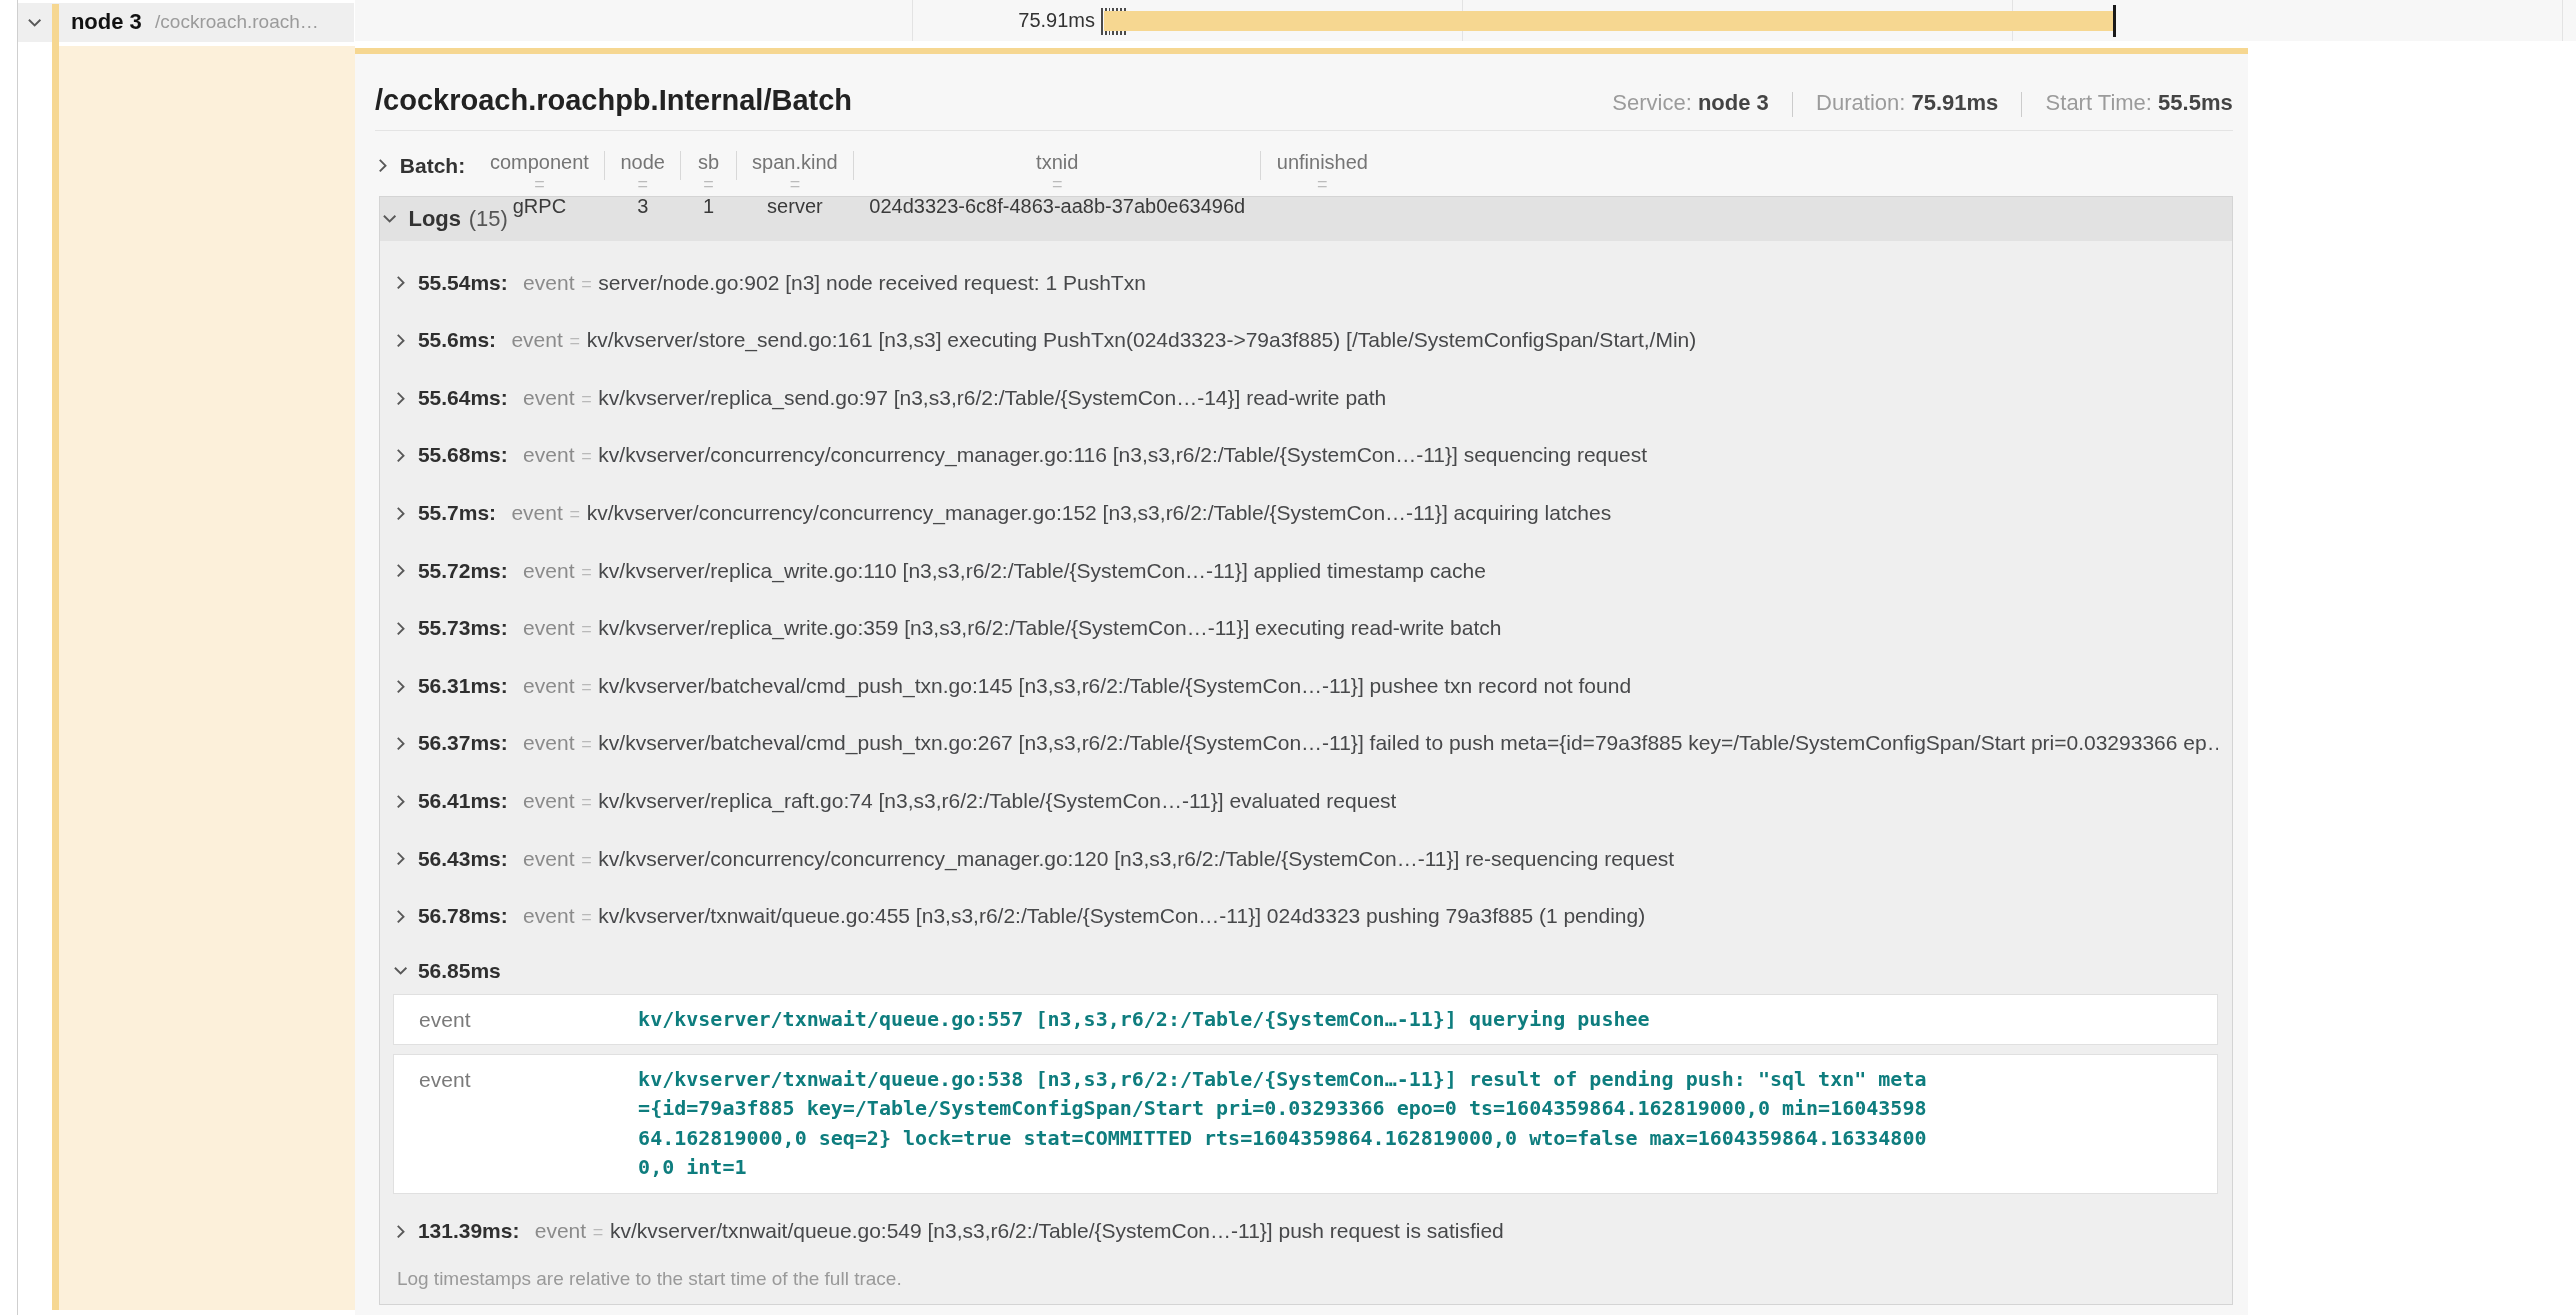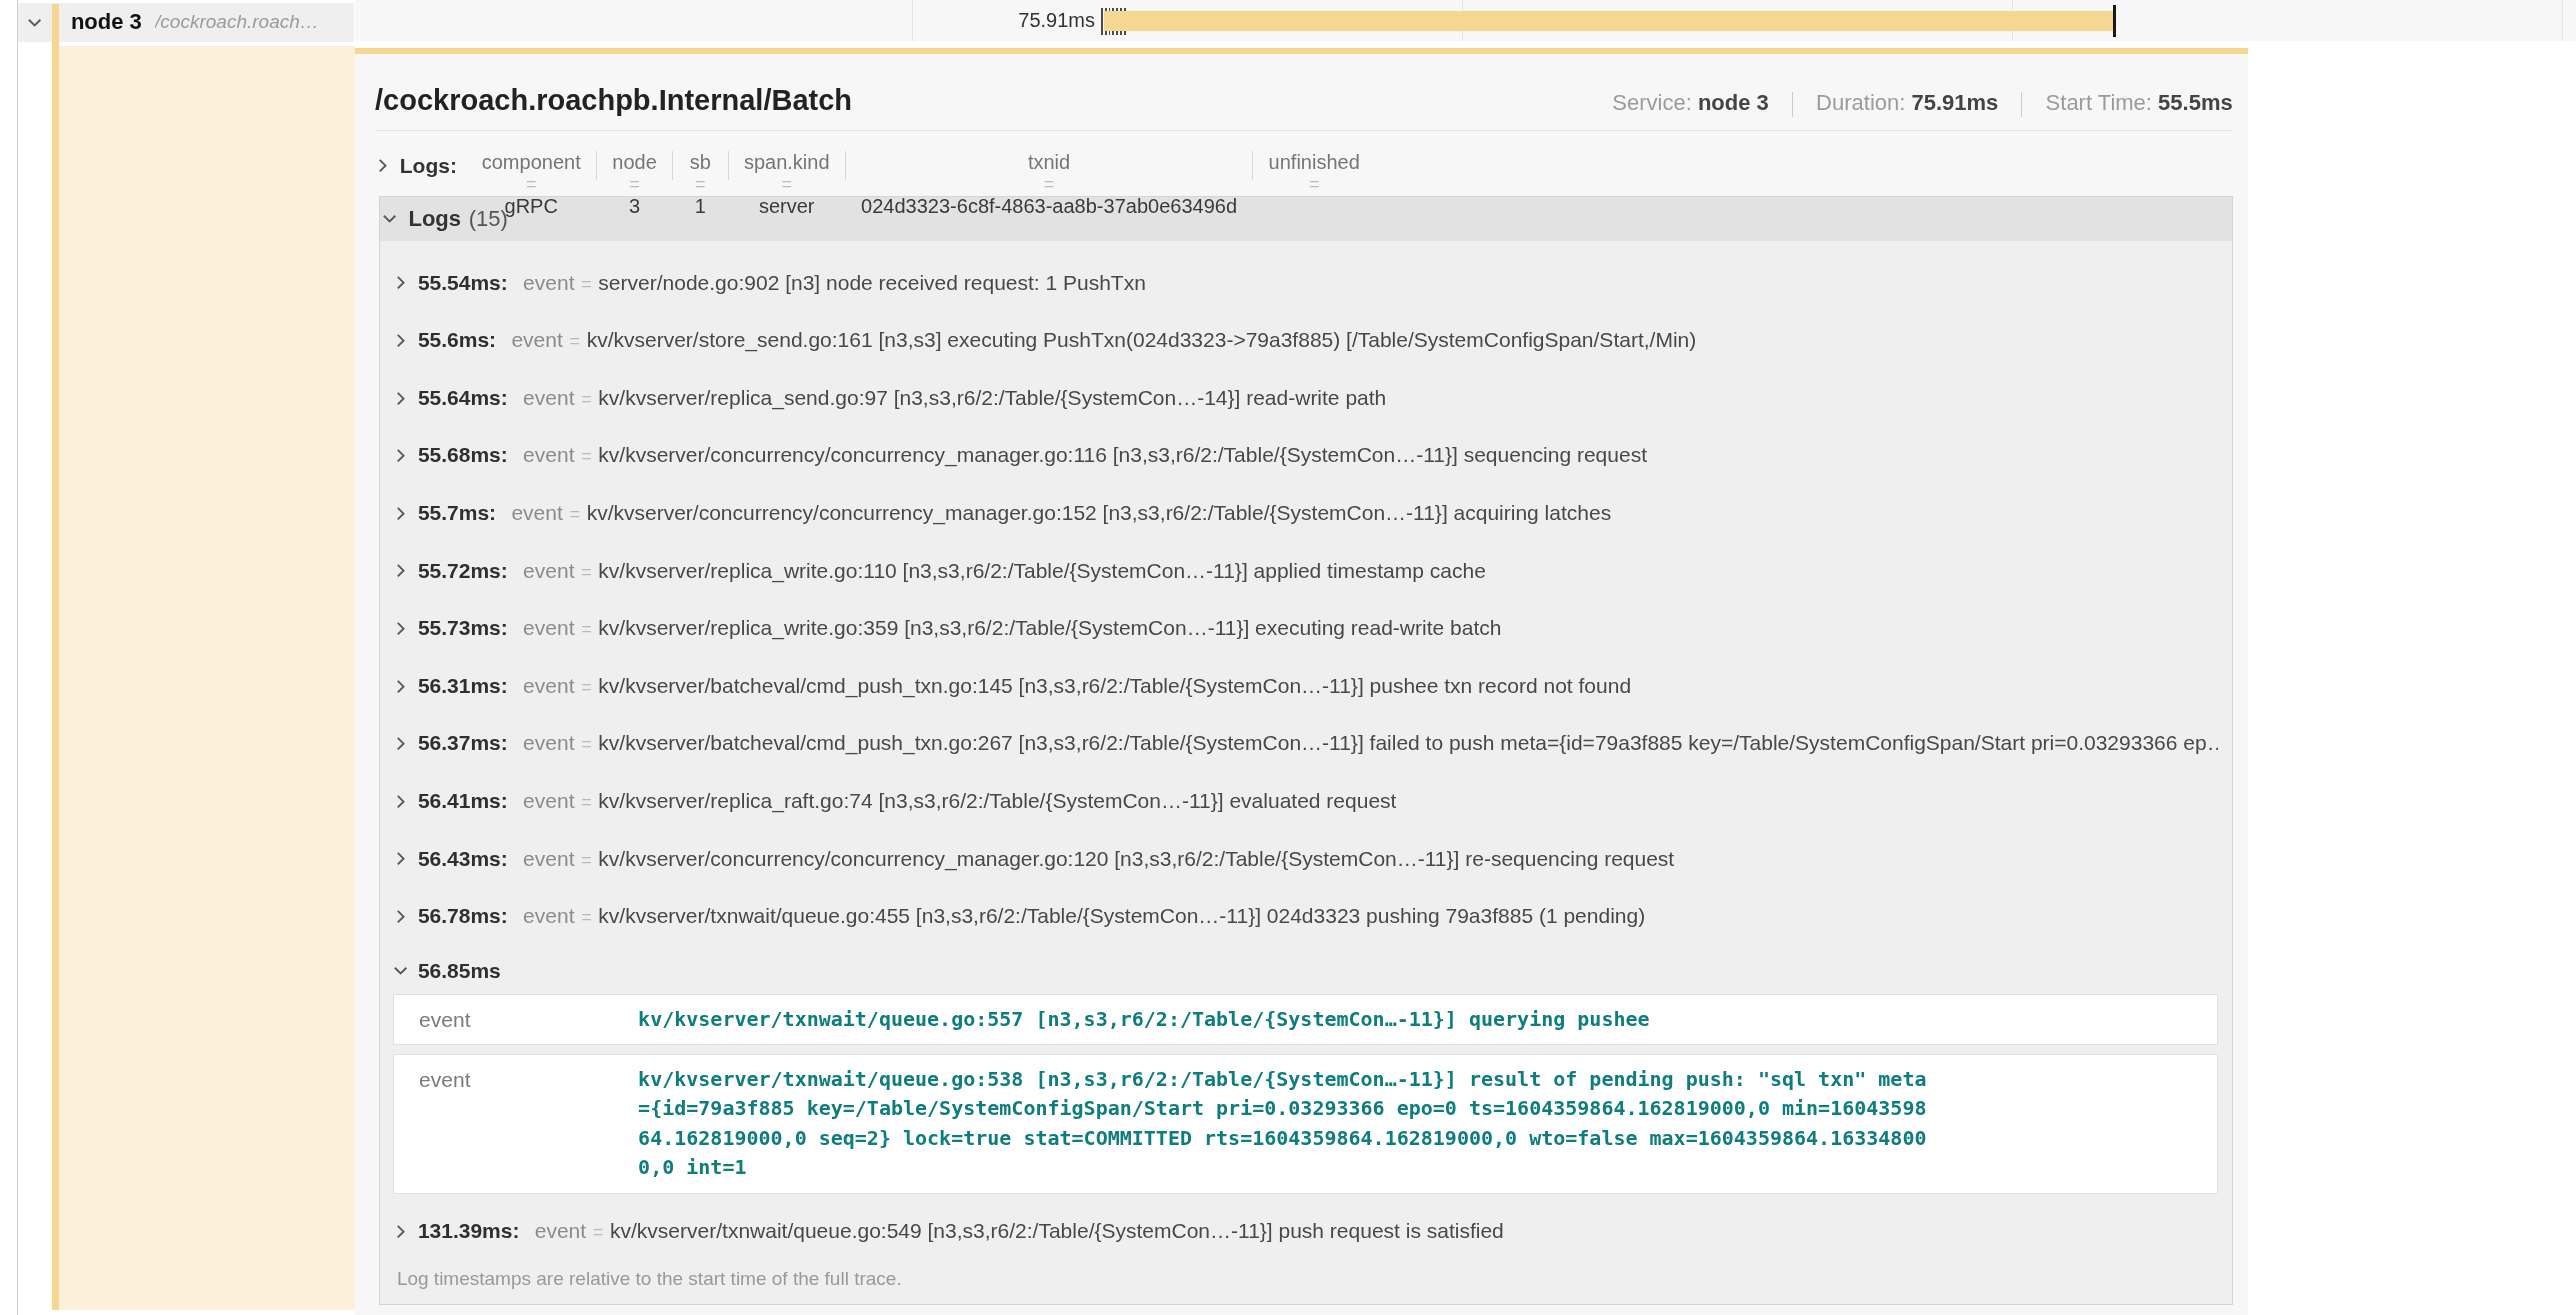--- a/index.html
+++ b/index.html
@@ -9,21 +9,21 @@
   
   .vline-left { position:absolute; left:17px; top:0; width:1px; height:1316px; background:#cfcfcf; }
   .gold-strip { position:absolute; left:52px; top:3.8px; width:6.7px; height:1306px; background:#f6d791; z-index:3; }
   .cream-col  { position:absolute; left:59px; top:46px; width:296px; height:1264px; background:#fcf0da; }
 
   
   .row-tab { position:absolute; left:18px; top:2.9px; width:336px; height:39px; background:#efefef;
              display:flex; align-items:center; }
   .row-tab .chev { margin-left:8.6px; }
   .svc-name { font-size:22px; font-weight:bold; color:#111; margin-left:29px; }
-  .op-name  { font-size:19px; color:#9b9b9b; margin-left:13.3px; white-space:nowrap; overflow:hidden;font-style:italic; }
+  .op-name  { font-size:19px; color:#9b9b9b; margin-left:13.3px; white-space:nowrap; overflow:hidden; }
 
   .timeline { position:absolute; left:355px; top:0; width:2221px; height:41px; background:#f7f7f7; }
   .gridline { position:absolute; top:0; width:1px; height:41px; background:#e3e3e3; }
   .dur-label { position:absolute; left:553px; top:8.6px; width:187px; text-align:right;
                font-size:20px; color:#333; }
   .tickset { position:absolute; left:746px; top:7.6px; height:27px; display:flex; }
   .tickset span { display:block; width:1.9px; height:27px; background:#4a4a4a; margin-right:1.9px; }
   .span-bar { position:absolute; left:749px; top:11.4px; width:1011px; height:20px; background:#f6d791; }
   .end-line { position:absolute; left:1758px; top:4.8px; width:2.9px; height:32px; background:#1a1a1a; }
 
@@ -129,21 +129,21 @@
       <b>55.5ms</b>
     </div>
   </div>
 
   <div class="divider"></div>
 
   <div class="tags-row">
     <svg class="chev" viewBox="0 0 16 16">
         <polyline points="5,2 11,8 5,14" fill="none" stroke="#595959" stroke-width="2"></polyline>
       </svg>
-    <span class="tags-label">Logs:</span>
+    <span class="tags-label">Batch:</span>
     <span style="display:flex;align-items:center">
   <span class="tag">
     <span class="tag-key">component</span>
     <span class="tag-eq">=</span>
     <span class="tag-val">gRPC</span>
   </span>
 
   <span class="tag">
     <span class="tag-key">node</span>
     <span class="tag-eq">=</span>

